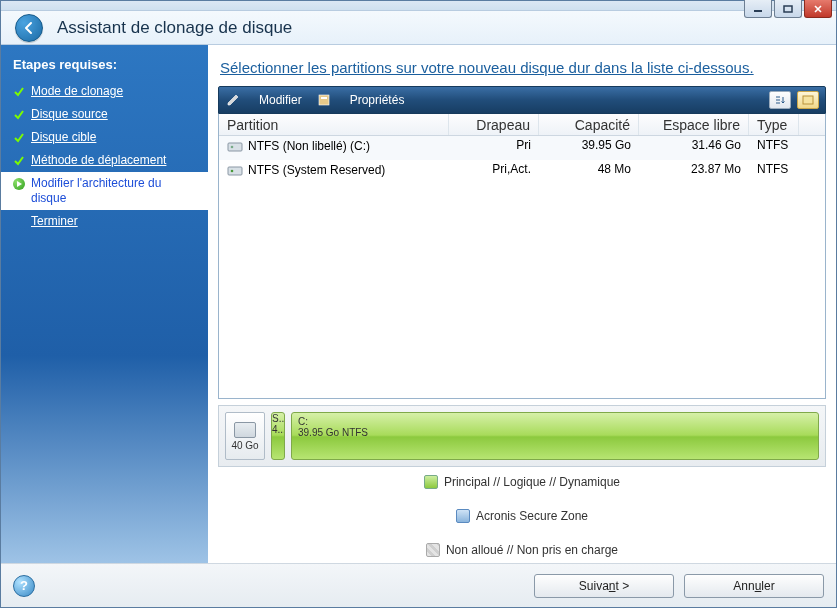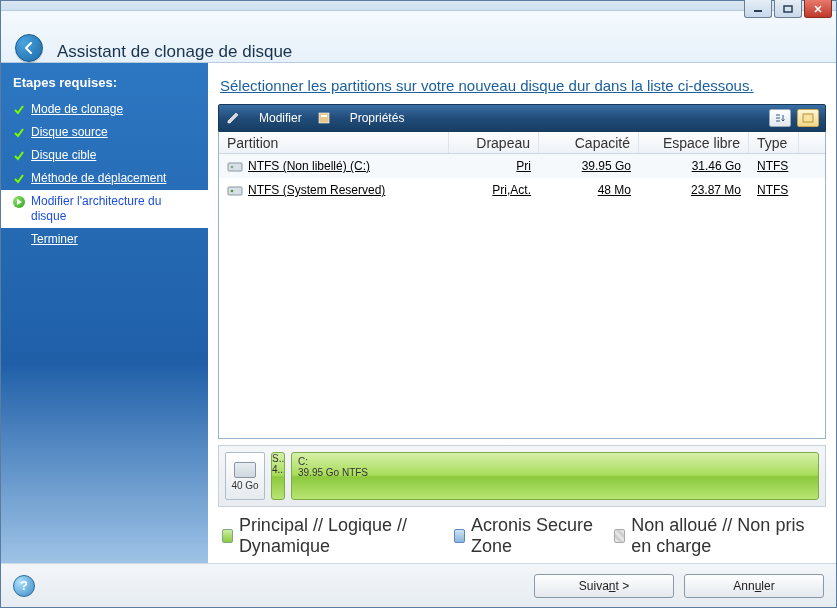--- a/index.html
+++ b/index.html
@@ -36,24 +36,24 @@
   }
   .win-btn.close {
     background:linear-gradient(#e67a6c,#c0392b);
     border-color:#8a2a1e;
     color:#fff;
   }
   .win-btn svg { display:block; }
 
   
   .titlebar {
-    height:52px;
+    height:34px;
     background:linear-gradient(#f4f9fd,#e7f1fa);
     border-bottom:1px solid #b8cce0;
-    display:flex; align-items:flex-end;
+    display:flex; align-items:center;
     padding:0 14px; gap:14px;
   }
   .back-btn {
     width:28px; height:28px; border-radius:50%;
     background:radial-gradient(circle at 30% 30%, #4aa3e0, #1b6aa5);
     border:1px solid #155a8a;
     display:flex; align-items:center; justify-content:center;
     box-shadow:0 1px 1px rgba(0,0,0,.2);
   }
   .back-btn svg { fill:#fff; }
@@ -160,22 +160,22 @@
   .col-flag { flex: 0 0 90px; text-align:right; justify-content:flex-end; }
   .col-cap  { flex: 0 0 100px; text-align:right; justify-content:flex-end; }
   .col-free { flex: 0 0 110px; text-align:right; justify-content:flex-end; }
   .col-type { flex: 0 0 50px; }
   .tbody { flex:1; overflow:auto; font-size:12px; }
   .group-row {
     color:#1b5f9e; padding:4px 8px 4px 10px;
     border-bottom:1px solid #e7edf3;
   }
   .trow {
-    display:flex; align-items:center;
-    padding:2px 0; height:24px;text-decoration:underline;
+    display:flex; align-items:flex-start;
+    padding:2px 0; height:24px;
   }
   .trow:nth-child(odd){ background:#f6f9fc; }
   .trow .td { padding:0 8px; }
   .td.col-part { display:flex; align-items:center; gap:5px; }
   .disk-ico {
     width:16px; height:16px; display:flex; align-items:center; justify-content:center;
   }
 
   
   .diskmap-wrap {
@@ -206,23 +206,24 @@
     padding:3px 6px 0 6px;
     font-size:10px; color:#333;
     overflow:hidden;
   }
   .dm-seg.small { flex:0 0 14px; padding:0; }
   .dm-seg.large { flex:1; }
   .dm-seg .l1 { font-size:10px; line-height:11px; white-space:nowrap; }
 
   
   .legend {
-    display:flex; gap:20px; 
-    font-size:18px; color:#333;
+    display:flex; gap:20px; align-items:center;
+    font-size:12px; color:#333;
     padding:8px 4px 6px 4px;
+    flex-direction:column;
   }
   .lg { display:flex; align-items:center; gap:6px; }
   .sw {
     width:14px; height:14px; border:1px solid #7a8; border-radius:2px;
     background:linear-gradient(#cdeea0,#8cc93e);
   }
   .sw.blue { border-color:#5a8ac0; background:linear-gradient(#cfe3f6,#8ab4dc); }
   .sw.hatch {
     border-color:#aaa;
     background:repeating-linear-gradient(45deg,#e4e4e4,#e4e4e4 3px,#cfcfcf 3px,#cfcfcf 6px);

